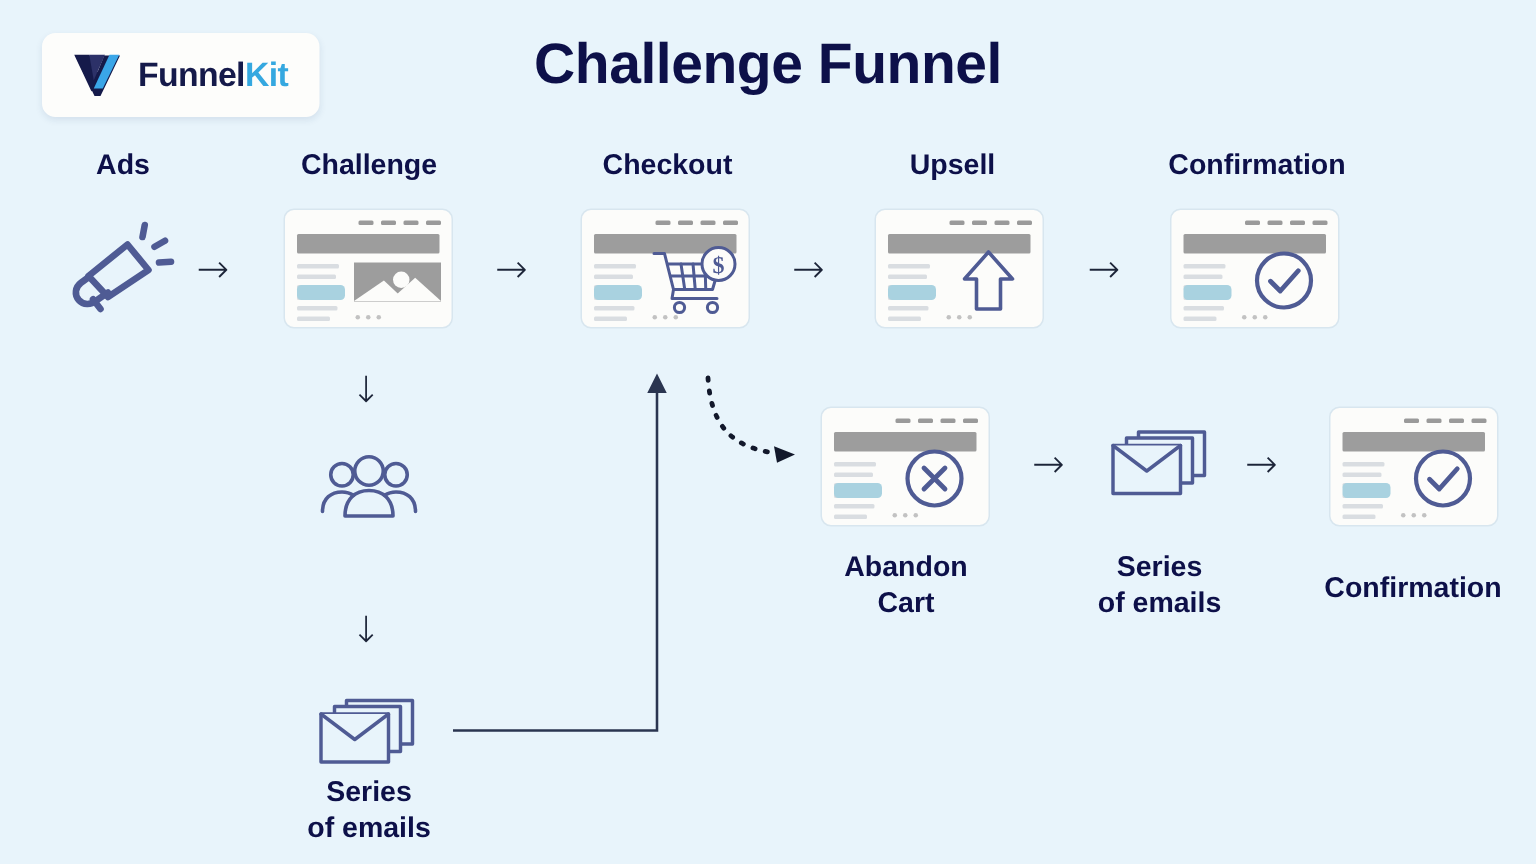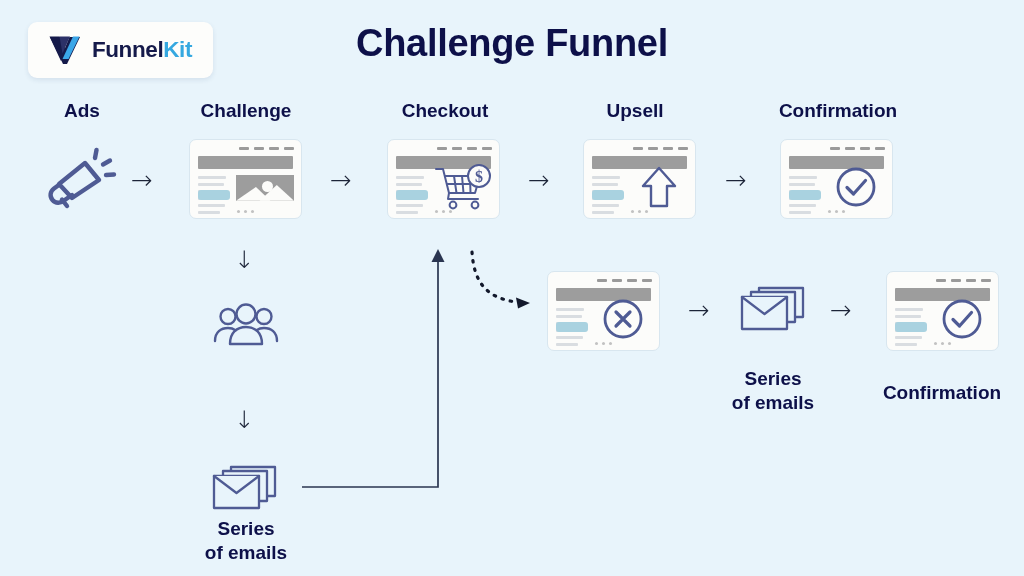--- a/index.html
+++ b/index.html
@@ -322,20 +322,22 @@
         <path d="M15 15 L29 29 M29 15 L15 29" fill="none" stroke="#4f5b94" stroke-width="3.2" stroke-linecap="round"></path>
       </svg>
     </div>
     <div class="card-dots">
         <i></i>
         <i></i>
         <i></i>
       </div>
   </div>
 
+  <div class="abs label" style="left:528px;top:367px;width:152px;">Abandon
+Cart</div>
 
   <div class="abs arrow" style="left:688px;top:297px;">→</div>
 
   <div class="abs" style="left:737px;top:284px;">
     <svg width="72" height="54" viewBox="0 0 72 54">
       <g fill="#e8f4fb" stroke="#4f5b94" stroke-width="2.3" stroke-linejoin="round" stroke-linecap="round">
         <path d="M22 4 L66 4 L66 33 L22 33 Z"></path>
         <path d="M14 8 L58 8 L58 38 L14 38 Z"></path>
         <path d="M5 13 L50 13 L50 45 L5 45 Z"></path>
         <path d="M5 13 L27.5 30 L50 13"></path>

